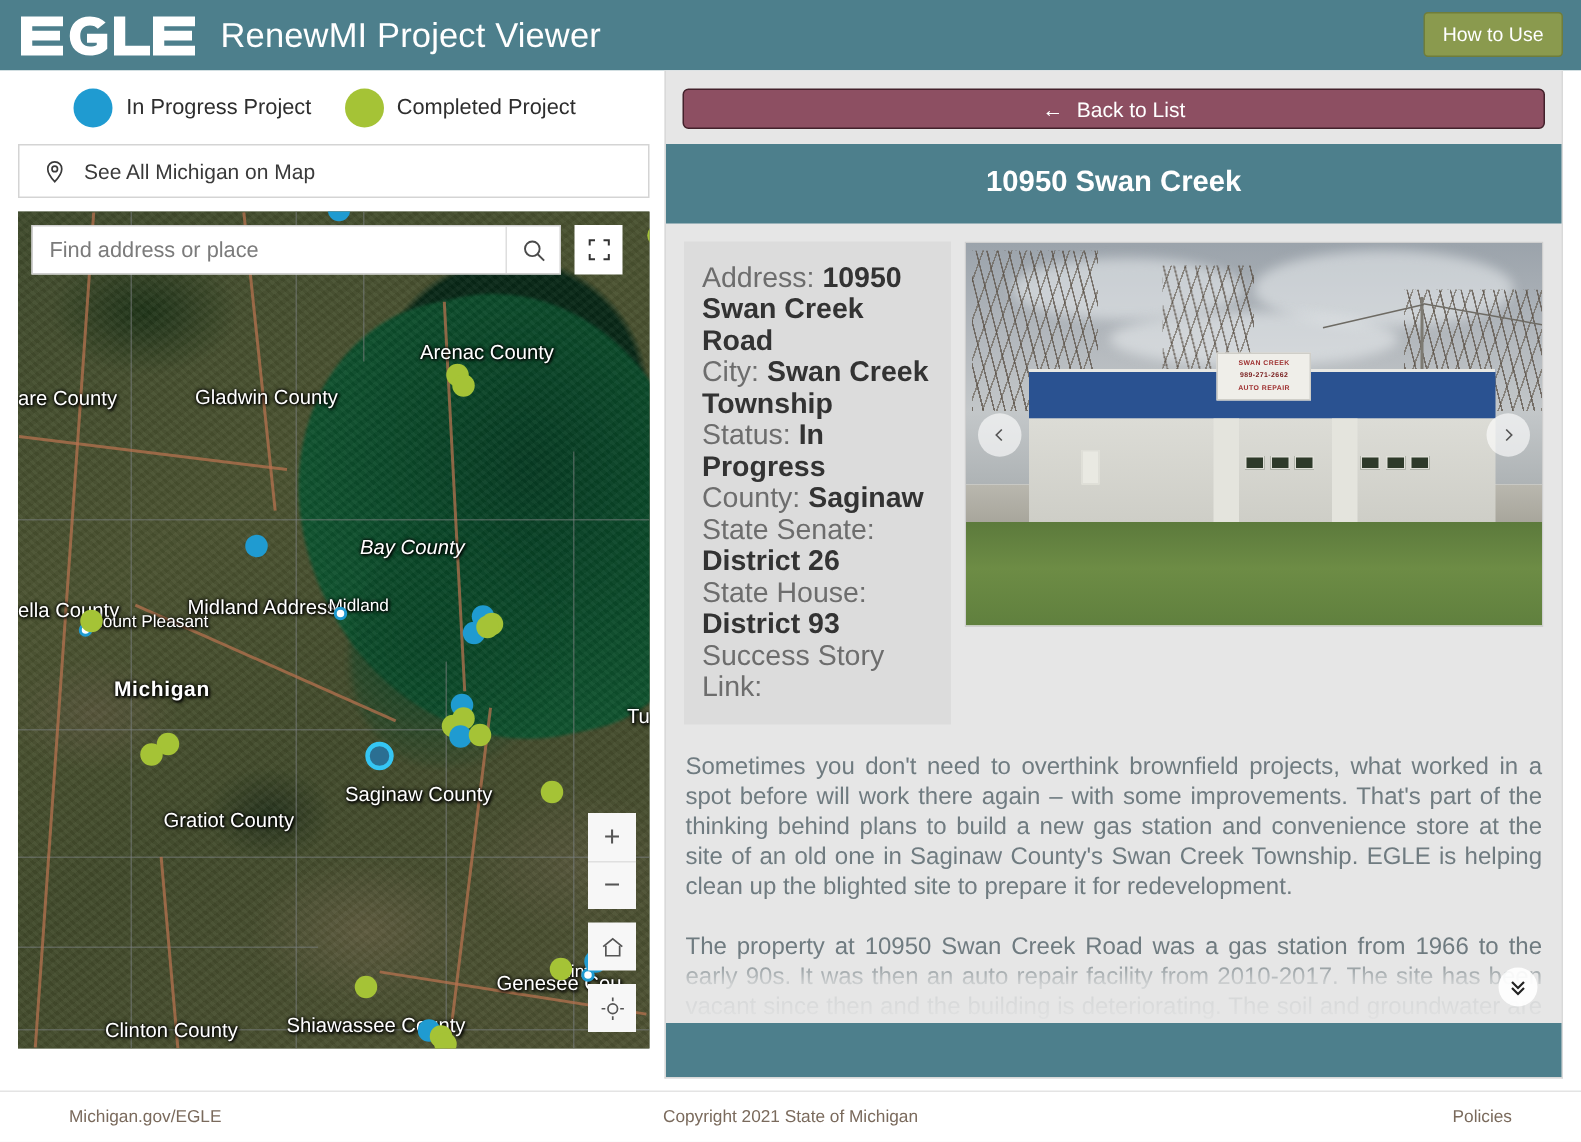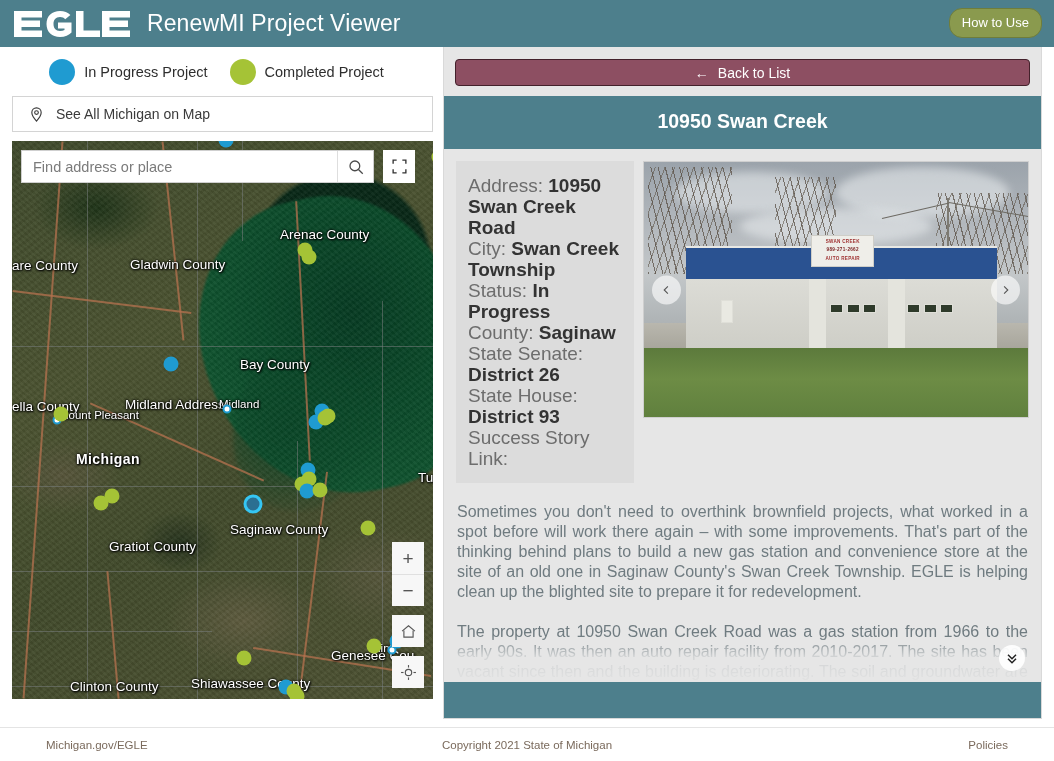--- a/index.html
+++ b/index.html
@@ -33,21 +33,21 @@
     letter-spacing: .1px;
     margin-left: 17px;
     white-space: nowrap;
   }
   .how-to-use {
     position: absolute;
     right: 12px; top: 8px;
     background: #8a9a4e;
     color: #ffffff;
     border: 1px solid #6f7d3b;
-    border-radius: 13px;
+    border-radius: 3px;
     font-size: 13px;
     padding: 7px 12px 8px;
     cursor: pointer;
     line-height: 1;
   }
 
   
   .page {
     position: relative;
     height: 680px;
@@ -531,21 +531,21 @@
             <line x1="1.5" y1="12" x2="5" y2="12"></line>
               <line x1="19" y1="12" x2="22.5" y2="12"></line>
           </svg>
         </div>
       </div>
 
       <div id="map-layer" style="position:absolute;inset:0;">
           <div class="map-label" style="left: 268px; top: 86px;">Arenac County</div>
           <div class="map-label" style="left: 118px; top: 116px;">Gladwin County</div>
           <div class="map-label" style="left: 0px; top: 117px;">are County</div>
-          <div class="map-label" style="left: 228px; top: 216px;">Bay County</div>
+          <div class="map-label" style="left: 228px; top: 216px; font-style: italic;">Bay County</div>
           <div class="map-label" style="left: 0px; top: 258px;">ella County</div>
           <div class="map-label" style="left: 113px; top: 256px;">Midland Address</div>
           <div class="map-label city" style="left: 207px; top: 257px;">Midland</div>
           <div class="map-label city" style="left: 47px; top: 268px;">Mount Pleasant</div>
           <div class="map-label state" style="left: 64px; top: 310px;">Michigan</div>
           <div class="map-label" style="left: 406px; top: 329px;">Tusc</div>
           <div class="map-label" style="left: 218px; top: 381px;">Saginaw County</div>
           <div class="map-label" style="left: 57px; top: 398px; padding-left: 40px;">Gratiot County</div>
           <div class="map-label" style="left: 319px; top: 507px;">Genesee Cou</div>
           <div class="map-label city" style="left: 359px; top: 501px;">Flint</div>

